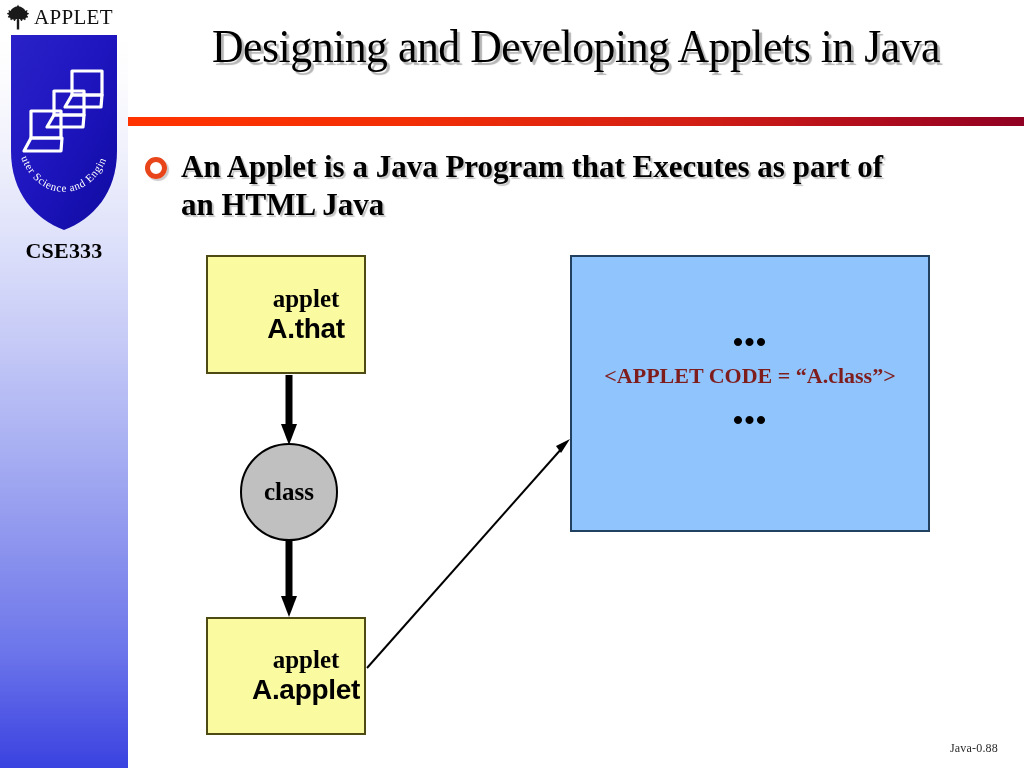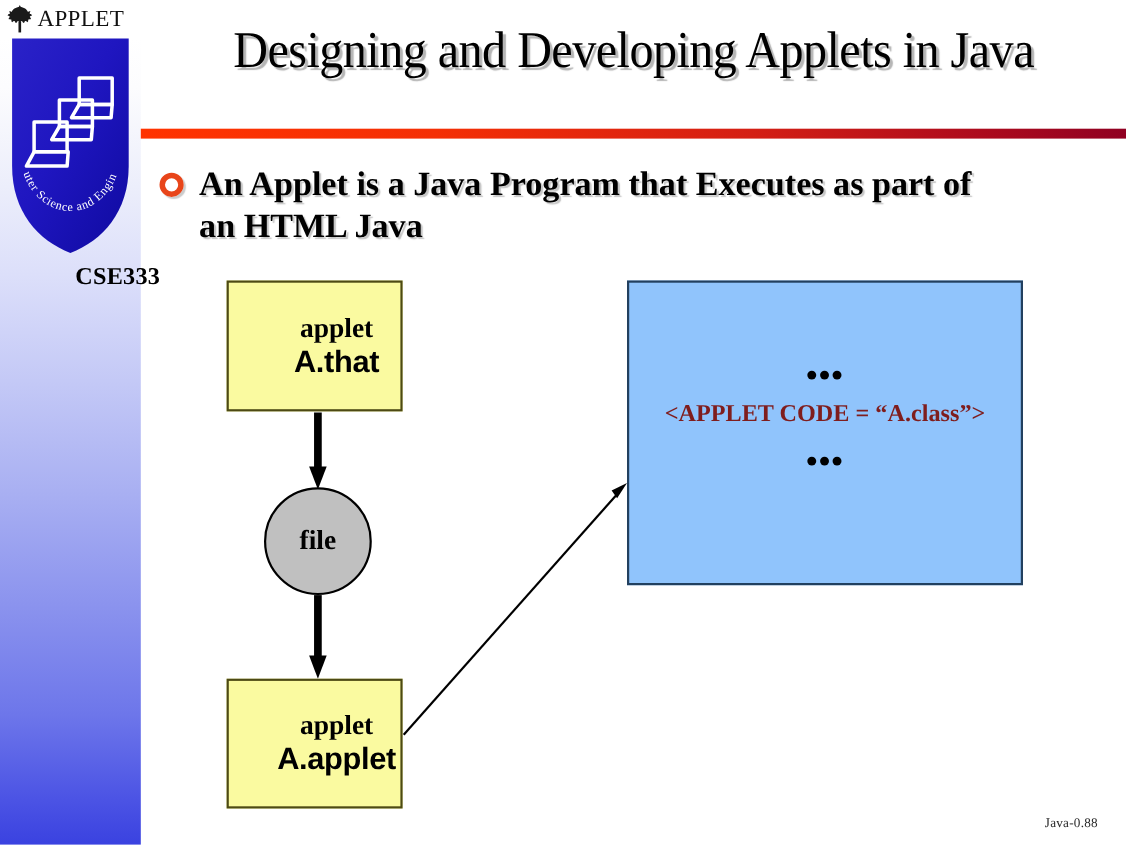--- a/index.html
+++ b/index.html
@@ -70,21 +70,20 @@
   #cse-label {
     position: absolute;
     left: 0; top: 238px;
     width: 128px;
     text-align: center;
     font-family: "Liberation Serif", serif;
     font-weight: bold;
     font-size: 22px;
     color: #000000;
     letter-spacing: 0.2px;
-    margin-left: 43px;
   }
 
   
   #title {
     position: absolute;
     left: 128px;
     top: 22px;
     width: 896px;
     text-align: center;
     font-family: "Liberation Serif", serif;
@@ -317,21 +316,21 @@
       <line x1="367" y1="668" x2="563" y2="447" stroke="#000000" stroke-width="2"></line>
       <polygon points="570,439 556,446 561,453" fill="#000000"></polygon>
     </svg>
 
     <div id="box-source" class="node-box">
       <div class="node-line-serif">applet</div>
       <div class="node-line-sans">A.that</div>
     </div>
 
     <div id="node-javac">
-      <span>file</span>
+      <span>class</span>
     </div>
 
     <div id="box-class" class="node-box">
       <div class="node-line-serif">applet</div>
       <div class="node-line-sans">A.applet</div>
     </div>
 
     <div id="box-html">
       <div id="html-dots-top" class="html-dots">•••</div>
       <div id="html-code">&lt;APPLET CODE = “A.class”&gt;</div>

